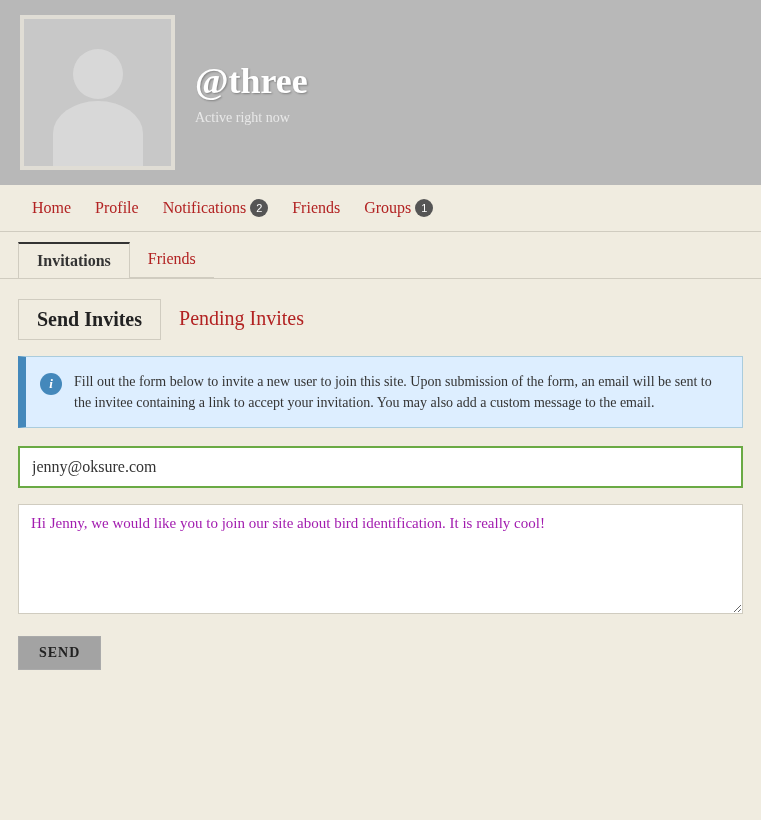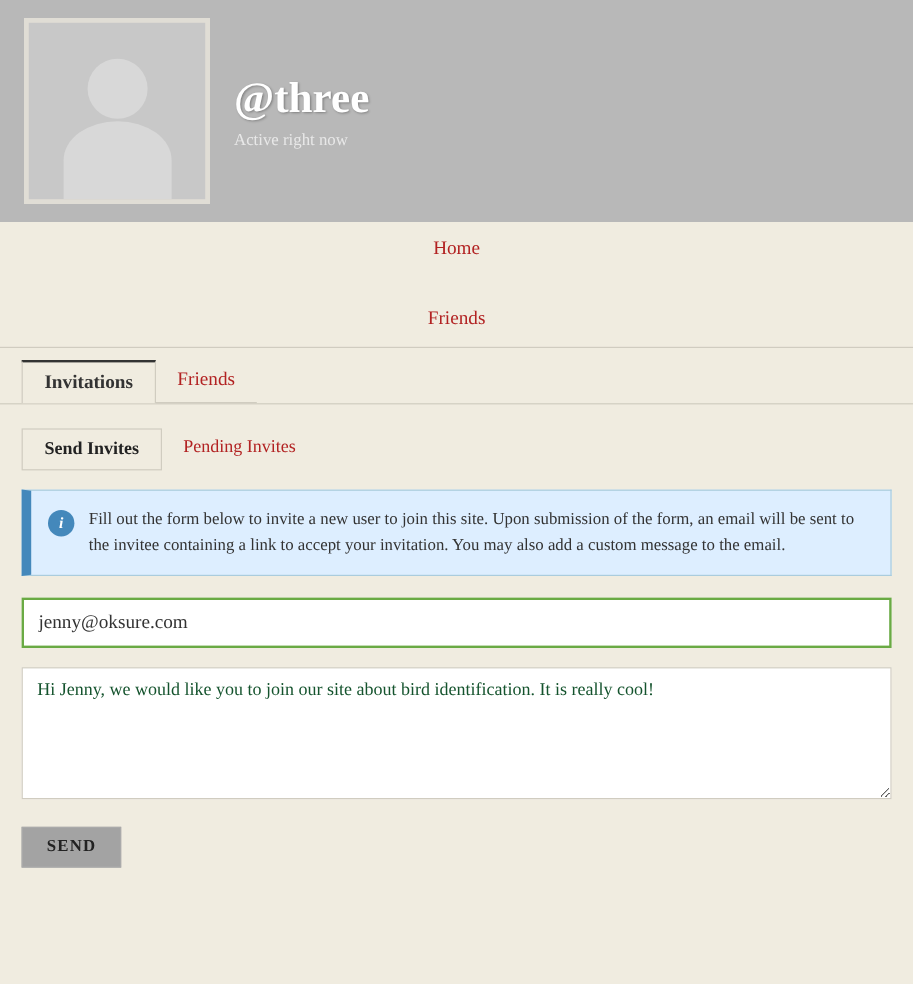--- a/index.html
+++ b/index.html
@@ -73,25 +73,24 @@
 
     .profile-status {
       font-size: 14px;
       color: #e8e8e8;
     }
 
     
     .nav-bar {
       background-color: #f0ece0;
       border-bottom: 1px solid #d0ccc0;
-      padding: 0 35px;
-      display: flex;
-      align-items: center;
-      gap: 12px;
-      flex-direction: column;
+      padding: 0 20px;
+      display: flex;
+      align-items: center;
+      gap: 0;
     }
 
     .nav-link {
       color: #b22222;
       text-decoration: none;
       font-size: 16px;
       padding: 14px 12px;
       cursor: pointer;
       position: relative;
       display: flex;
@@ -152,21 +151,21 @@
 
     
     .inner-tabs {
       display: flex;
       gap: 0;
       margin-bottom: 16px;
     }
 
     .inner-tab {
       padding: 8px 18px;
-      font-size: 15px;
+      font-size: 20px;
       cursor: pointer;
       font-family: Georgia, serif;
     }
 
     .inner-tab.active {
       background-color: #f0ece0;
       border: 1px solid #d0ccc0;
       font-weight: bold;
       color: #222;
     }
@@ -243,21 +242,21 @@
       display: block;
     }
 
     .message-textarea {
       width: 100%;
       height: 110px;
       padding: 10px 12px;
       font-size: 15px;
       border: 1px solid #d0ccc0;
       background-color: #fff;
-      color: #14532d;
+      color: #a21caf;
       font-family: Georgia, serif;
       resize: vertical;
       margin-bottom: 18px;
     }
 
     .send-button {
       background-color: #a3a3a3;
       border: 1px solid #aaa;
       padding: 8px 20px;
       font-size: 14px;
@@ -282,21 +281,32 @@
     <div class="profile-username">@three</div>
     <div class="profile-status">Active right now</div>
   </div>
 </div>
 
 <div class="nav-bar">
   <a class="nav-link">
     <span>Home</span>
   </a>
   <a class="nav-link">
+    <span>Profile</span>
+  </a>
+  <a class="nav-link">
+    <span>Notifications</span>
+    <span class="nav-badge">2</span>
+  </a>
+  <a class="nav-link">
     <span>Friends</span>
+  </a>
+  <a class="nav-link">
+    <span>Groups</span>
+    <span class="nav-badge">1</span>
   </a>
 </div>
 
 <div class="sub-nav">
   <div class="sub-tab active">
     <span>Invitations</span>
   </div>
   <div class="sub-tab inactive">
     <span>Friends</span>
   </div>

